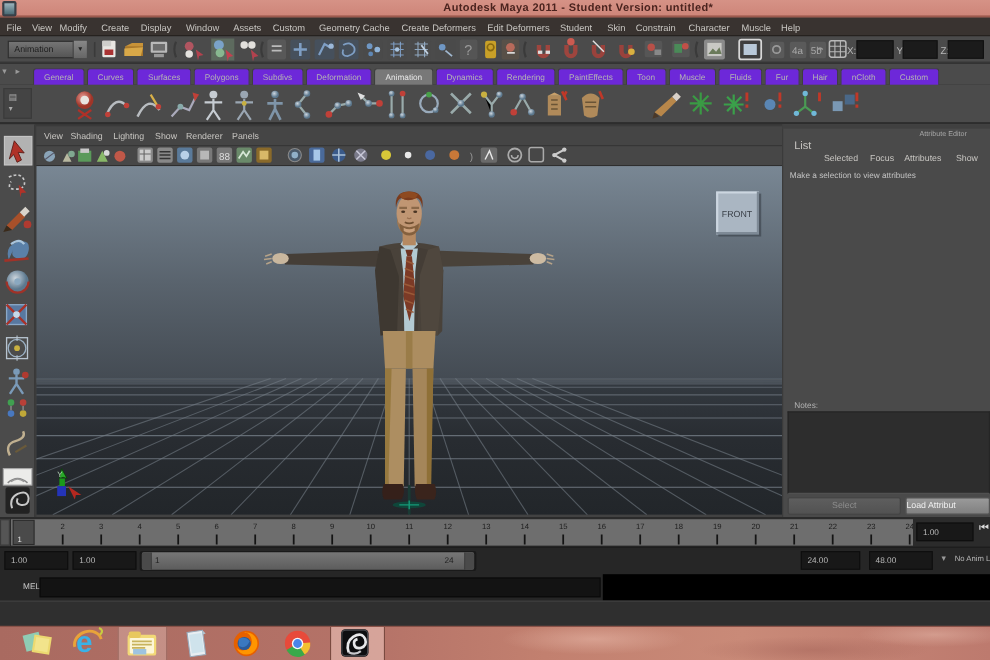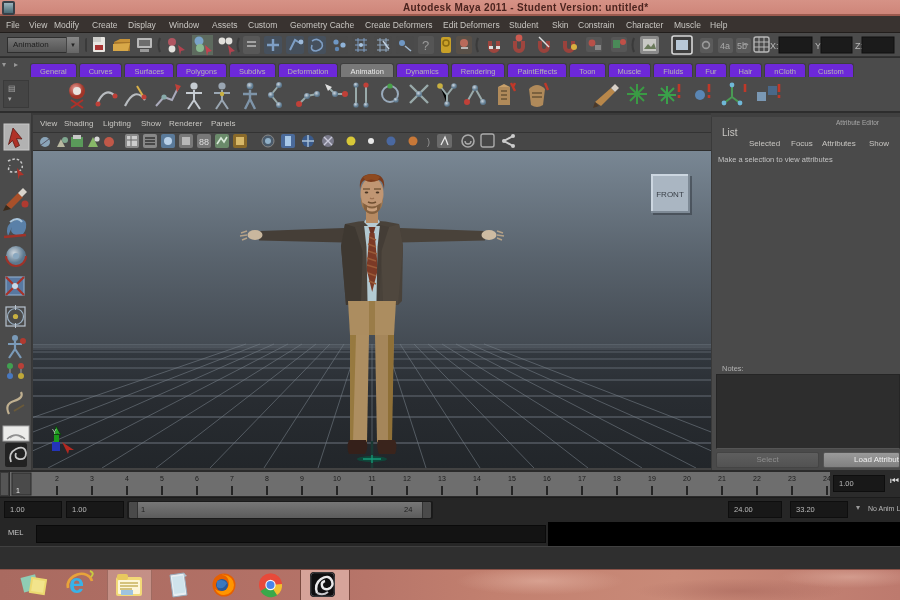--- a/index.html
+++ b/index.html
@@ -612,21 +612,21 @@
 <div class="abs" style="left:836px;top:119px;color:#a8a8a8;font-size:6.5px">Attribute Editor</div>
 <div class="abs mi" style="left:722px;top:127px;font-size:10px">List</div>
 <div class="abs mi" style="left:749px;top:139px;font-size:8px">Selected</div>
 <div class="abs mi" style="left:791px;top:139px;font-size:8px">Focus</div>
 <div class="abs mi" style="left:822px;top:139px;font-size:8px">Attributes</div>
 <div class="abs mi" style="left:869px;top:139px;font-size:8px">Show</div>
 <div class="abs" style="left:718px;top:155px;color:#c2c2c2;font-size:7.5px">Make a selection to view attributes</div>
 <div class="abs" style="left:722px;top:364px;color:#b2b2b2;font-size:7.5px">Notes:</div>
 <div class="abs" style="left:716px;top:374px;width:184px;height:75px;background:#2d2d2d;border:1px solid #252525;border-bottom-color:#555"></div>
 <div class="abs" style="left:716px;top:452px;width:103px;height:16px;background:linear-gradient(#5e5e5e,#525252);border:1px solid #444;border-radius:2px;color:#8e8e8e;font-size:8px;text-align:center;line-height:14px">Select</div>
-<div class="abs" style="left:823px;top:452px;width:77px;height:16px;background:linear-gradient(#9a9a9a,#808080);border:1px solid #555;border-radius:2px;color:#f0f0f0;font-size:8px;text-align:right;line-height:14px">Load Attribut</div>
+<div class="abs" style="left:823px;top:452px;width:77px;height:16px;background:linear-gradient(#9a9a9a,#808080);border:1px solid #555;border-radius:2px;color:#f0f0f0;font-size:8px;text-align:left;line-height:14px">Load Attribut</div>
 
 <div class="abs" style="left:0;top:470px;width:900px;height:27px;background:#2b2b2b"></div>
 <div class="abs" style="left:0;top:472px;width:9px;height:24px;background:#555;border:1px solid #3a3a3a"></div>
 <div class="abs" style="left:10px;top:472px;width:820px;height:24px;background:#6e6e6e"></div>
 <svg class="abs" style="left:10px;top:472px" width="820" height="24" viewBox="0 0 820 24">
  <g fill="#1c1c1c" font-size="7" text-anchor="middle" font-family="Liberation Sans">
   <text x="12" y="9">1</text>
       <text x="47" y="9">2</text>
       <text x="82" y="9">3</text>
       <text x="117" y="9">4</text>
@@ -686,26 +686,26 @@
 <div class="abs" style="left:0;top:497px;width:900px;height:25px;background:#262626;border-top:1px solid #1c1c1c"></div>
 <div class="abs fld" style="left:4px;top:501px;width:58px;height:17px">1.00</div>
 <div class="abs fld" style="left:66px;top:501px;width:58px;height:17px">1.00</div>
 <div class="abs" style="left:127px;top:501px;width:306px;height:18px;background:#1a1a1a;border-radius:2px"></div>
 <div class="abs" style="left:129px;top:502px;width:302px;height:16px;background:linear-gradient(#777,#5c5c5c);border-radius:2px"></div>
 <div class="abs" style="left:129px;top:502px;width:9px;height:16px;background:#4a4a4a;border-right:1px solid #333;border-radius:2px 0 0 2px"></div>
 <div class="abs" style="left:422px;top:502px;width:9px;height:16px;background:#4a4a4a;border-left:1px solid #333;border-radius:0 2px 2px 0"></div>
 <div class="abs" style="left:141px;top:505px;color:#1e1e1e;font-size:7.5px">1</div>
 <div class="abs" style="left:404px;top:505px;color:#1e1e1e;font-size:7.5px">24</div>
 <div class="abs fld" style="left:728px;top:501px;width:54px;height:17px">24.00</div>
-<div class="abs fld" style="left:790px;top:501px;width:58px;height:17px">33.20</div>
+<div class="abs fld" style="left:790px;top:501px;width:58px;height:17px">48.00</div>
 <div class="abs" style="left:856px;top:503px;color:#999;font-size:8px">▾</div>
 <div class="abs" style="left:868px;top:505px;color:#b8b8b8;font-size:7px;white-space:nowrap">No Anim La</div>
 
 <div class="abs" style="left:0;top:522px;width:900px;height:24px;background:#262626"></div>
-<div class="abs" style="left:8px;top:528px;color:#c8c8c8;font-size:7.5px">MEL</div>
+<div class="abs" style="left:21px;top:528px;color:#c8c8c8;font-size:7.5px">MEL</div>
 <div class="abs" style="left:36px;top:525px;width:510px;height:18px;background:#131313;border:1px solid #0a0a0a"></div>
 <div class="abs" style="left:548px;top:522px;width:352px;height:24px;background:#000"></div>
 
 <div class="abs" style="left:0;top:546px;width:900px;height:23px;background:#2f2f2f;border-top:1px solid #404040"></div>
 
 <div class="abs" style="left:0;top:569px;width:900px;height:31px;background:linear-gradient(90deg,#a96a60,#b57368 38%,#c2806F 55%,#c98a78 75%,#bd7a6e)"></div>
 <div class="abs" style="left:380px;top:569px;width:520px;height:31px;background:radial-gradient(ellipse 120px 20px at 160px 12px,rgba(235,190,175,0.5),rgba(235,190,175,0) 70%),radial-gradient(ellipse 150px 18px at 360px 22px,rgba(160,95,85,0.45),rgba(160,95,85,0) 70%),radial-gradient(ellipse 100px 16px at 470px 8px,rgba(240,200,185,0.4),rgba(240,200,185,0) 70%)"></div>
 <div class="abs" style="left:0;top:569px;width:900px;height:1px;background:#8a5248"></div>
 
 <div class="abs" style="left:107px;top:570px;width:45px;height:30px;background:rgba(255,235,225,0.28);border-left:1px solid rgba(120,70,60,0.5);border-right:1px solid rgba(120,70,60,0.5)"></div>

